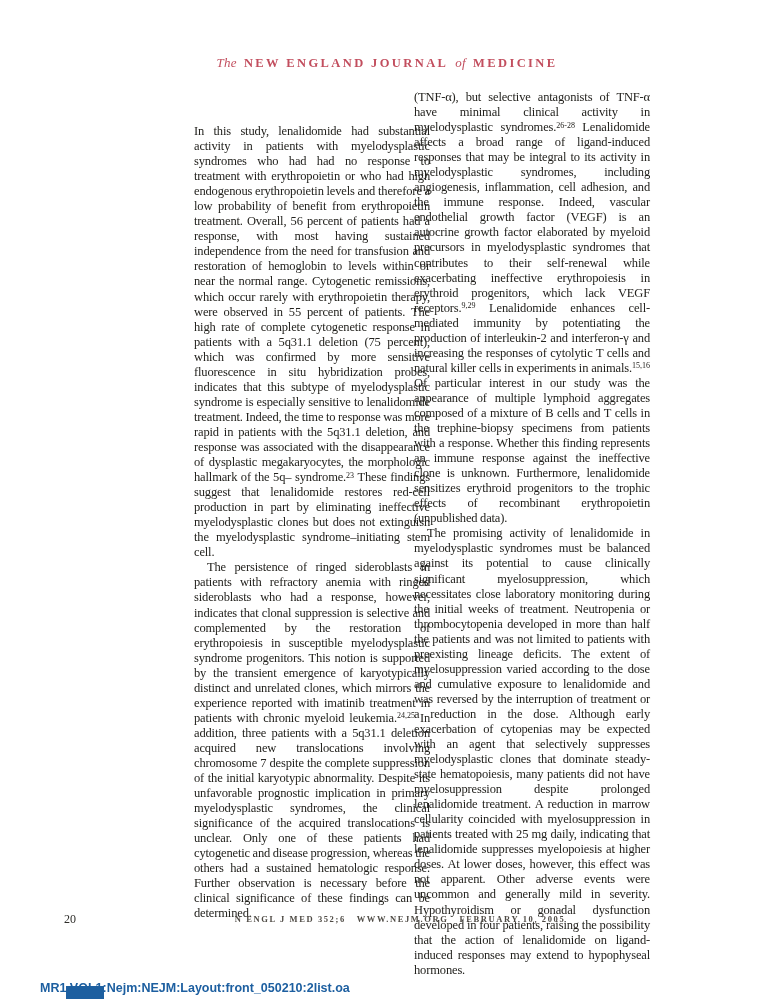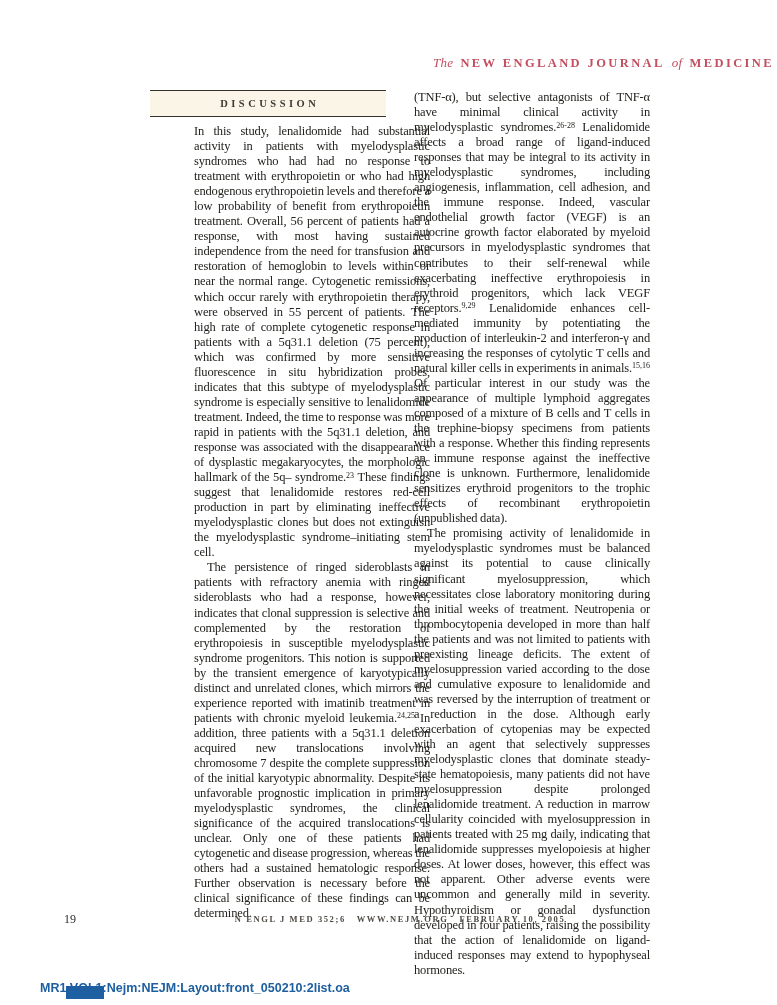--- a/index.html
+++ b/index.html
@@ -8,21 +8,21 @@
     --heading-bg:#faf5e6;
     --body-ink:#23221e;
     --foot-ink:#4e4a44;
   }
   html,body{margin:0;padding:0;background:#ffffff;}
   .page{
     position:relative;width:777px;height:1005px;background:#ffffff;
     font-family:"Liberation Serif", serif;overflow:hidden;
   }
   .masthead{
-    position:absolute;top:53px;left:0;width:777px;text-align:right;
+    position:absolute;top:53px;left:0;width:777px;text-align:center;
     color:var(--masthead-red);white-space:nowrap;
   }
   .mh-italic{font-style:italic;font-size:13px;letter-spacing:0.3px;}
   .mh-caps{font-size:12.5px;font-weight:bold;letter-spacing:2.4px;margin:0 3px;}
   .section-box{
     position:absolute;left:150px;top:90px;width:236px;height:27px;box-sizing:border-box;
     background:var(--heading-bg);
     border-top:1.5px solid #33322c;border-bottom:1.5px solid #33322c;
     display:flex;align-items:center;justify-content:center;
   }
@@ -68,35 +68,32 @@
 
 <div class="page">
 
   <div class="masthead">
     <span class="mh-italic">The</span>
     <span class="mh-caps">NEW ENGLAND JOURNAL</span>
     <span class="mh-italic">of</span>
     <span class="mh-caps">MEDICINE</span>
   </div>
 
-  <div class="section-box">
-    <span class="section-label">DISCUSSION</span>
-  </div>
 
   <div class="col col-left">
       <p class="para">In this study, lenalidomide had substantial activity in patients with myelodysplastic syndromes who had had no response to treatment with erythropoietin or who had high endogenous erythropoietin levels and therefore a low probability of benefit from erythropoietin treatment. Overall, 56 percent of patients had a response, with most having sustained independence from the need for transfusion and restoration of hemoglobin to levels within or near the normal range. Cytogenetic remissions, which occur rarely with erythropoietin therapy, were observed in 55 percent of patients. The high rate of complete cytogenetic response in patients with a 5q31.1 deletion (75 percent), which was confirmed by more sensitive fluorescence in situ hybridization probes, indicates that this subtype of myelodysplastic syndrome is especially sensitive to lenalidomide treatment. Indeed, the time to response was more rapid in patients with the 5q31.1 deletion, and response was associated with the disappearance of dysplastic megakaryocytes, the morphologic hallmark of the 5q– syndrome.<sup>23</sup> These findings suggest that lenalidomide restores red-cell production in part by eliminating ineffective myelodysplastic clones but does not extinguish the myelodysplastic syndrome–initiating stem cell.</p>
       <p class="para indent">The persistence of ringed sideroblasts in patients with refractory anemia with ringed sideroblasts who had a response, however, indicates that clonal suppression is selective and complemented by the restoration of erythropoiesis in susceptible myelodysplastic syndrome progenitors. This notion is supported by the transient emergence of karyotypically distinct and unrelated clones, which mirrors the experience reported with imatinib treatment in patients with chronic myeloid leukemia.<sup>24,25</sup> In addition, three patients with a 5q31.1 deletion acquired new translocations involving chromosome 7 despite the complete suppression of the initial karyotypic abnormality. Despite its unfavorable prognostic implication in primary myelodysplastic syndromes, the clinical significance of the acquired translocations is unclear. Only one of these patients had cytogenetic and disease progression, whereas the others had a sustained hematologic response. Further observation is necessary before the clinical significance of these findings can be determined.</p>
     </div>
 
   <div class="col col-right">
       <p class="para">(TNF-α), but selective antagonists of TNF-α have minimal clinical activity in myelodysplastic syndromes.<sup>26-28</sup> Lenalidomide affects a broad range of ligand-induced responses that may be integral to its activity in myelodysplastic syndromes, including angiogenesis, inflammation, cell adhesion, and the immune response. Indeed, vascular endothelial growth factor (VEGF) is an autocrine growth factor elaborated by myeloid precursors in myelodysplastic syndromes that contributes to their self-renewal while exacerbating ineffective erythropoiesis in erythroid progenitors, which lack VEGF receptors.<sup>9,29</sup> Lenalidomide enhances cell-mediated immunity by potentiating the production of interleukin-2 and interferon-γ and increasing the responses of cytolytic T cells and natural killer cells in experiments in animals.<sup>15,16</sup> Of particular interest in our study was the appearance of multiple lymphoid aggregates composed of a mixture of B cells and T cells in the trephine-biopsy specimens from patients with a response. Whether this finding represents an immune response against the ineffective clone is unknown. Furthermore, lenalidomide sensitizes erythroid progenitors to the trophic effects of recombinant erythropoietin (unpublished data).</p>
       <p class="para indent">The promising activity of lenalidomide in myelodysplastic syndromes must be balanced against its potential to cause clinically significant myelosuppression, which necessitates close laboratory monitoring during the initial weeks of treatment. Neutropenia or thrombocytopenia developed in more than half the patients and was not limited to patients with preexisting lineage deficits. The extent of myelosuppression varied according to the dose and cumulative exposure to lenalidomide and was reversed by the interruption of treatment or a reduction in the dose. Although early exacerbation of cytopenias may be expected with an agent that selectively suppresses myelodysplastic clones that dominate steady-state hematopoiesis, many patients did not have myelosuppression despite prolonged lenalidomide treatment. A reduction in marrow cellularity coincided with myelosuppression in patients treated with 25 mg daily, indicating that lenalidomide suppresses myelopoiesis at higher doses. At lower doses, however, this effect was not apparent. Other adverse events were uncommon and generally mild in severity. Hypothyroidism or gonadal dysfunction developed in four patients, raising the possibility that the action of lenalidomide on ligand-induced responses may extend to hypophyseal hormones.</p>
     </div>
 
-  <div class="page-number">19</div>
+  <div class="page-number">20</div>
 
   <div class="footer-citation">N ENGL J MED 352;6   WWW.NEJM.ORG   FEBRUARY 10, 2005</div>
 
   <div class="slug">
     <div>MR1.VOL1:Nejm:NEJM:Layout:front_050210:2list.oa</div>
     
   </div>
 
   <div class="reg-mark"></div>
 

